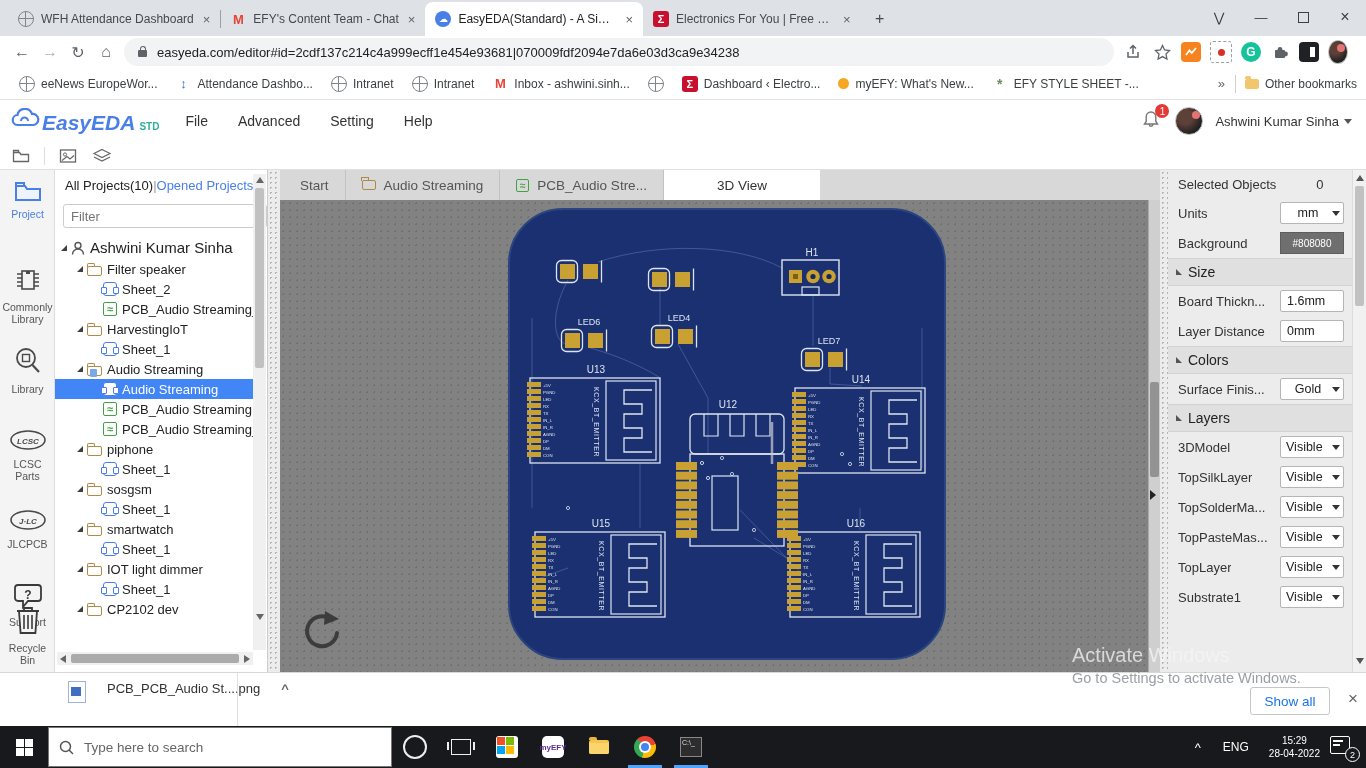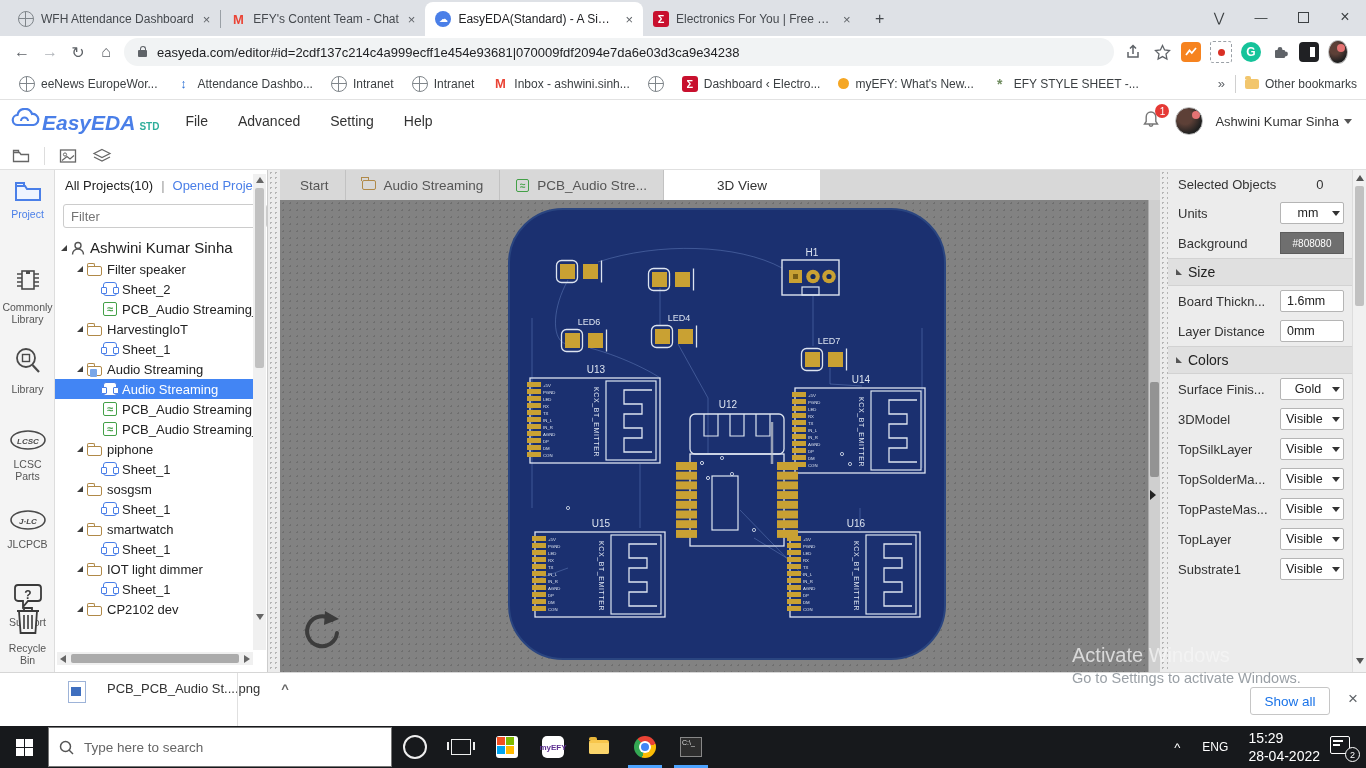--- a/index.html
+++ b/index.html
@@ -69,21 +69,21 @@
     border-bottom:1px solid #e0e0e0;display:flex;align-items:center;padding-left:12px;box-sizing:border-box;gap:14px;}
   .tbsep{width:1px;height:18px;background:#ddd;}
   
   #main{position:absolute;left:0;top:170px;width:1366px;height:502px;overflow:hidden;}
   #rail{position:absolute;left:0;top:0;width:55px;height:502px;background:#f4f4f4;border-right:1px solid #ddd;box-sizing:border-box;}
   .railitem{position:absolute;left:0;width:55px;display:flex;flex-direction:column;align-items:center;gap:2px;}
   .raillbl{font-size:10.5px;color:#555;text-align:center;line-height:1.15;}
   .railitem.active .raillbl{color:#4a7fe8;}
   
   #pp{position:absolute;left:55px;top:0;width:213px;height:502px;background:#fff;border-right:1px solid #ccc;box-sizing:border-box;}
-  #pphead{position:absolute;left:10px;top:8px;font-size:13px;display:flex;gap:8px;align-items:center;white-space:nowrap;overflow:hidden;width:198px;}
+  #pphead{position:absolute;left:10px;top:8px;font-size:13px;display:flex;align-items:center;white-space:nowrap;overflow:hidden;width:198px;}
   #allproj{color:#222;}
   #openedproj{color:#4a7fe8;}
   #ppdivider{color:#999;}
   #filter{position:absolute;left:8px;top:34px;width:188px;height:22px;border:1px solid #ccc;border-radius:3px;
     font-size:13px;padding:0 7px;color:#333;font-family:"Liberation Sans",sans-serif;}
   #tree{position:absolute;left:0;top:66px;width:198px;height:384px;overflow:hidden;}
   .trow{display:flex;align-items:center;height:20px;font-size:13px;color:#222;white-space:nowrap;}
   .trow.root{font-size:15px;height:23px;}
   .trow.selected{background:#4285f4;color:#fff;}
   .tri{width:0;height:0;border-top:6px solid transparent;border-right:6px solid #3f3f3f;margin-right:4px;flex:none;}
@@ -173,21 +173,21 @@
   .folderico:before{content:'';position:absolute;top:-3px;left:0;width:8px;height:3px;background:#e8b63a;border-radius:2px 2px 0 0;}
   .folderico:after{content:'';position:absolute;left:0;top:3px;width:20px;height:11px;background:#fbd56b;border-radius:0 0 2px 2px;}
   .chromeico{width:22px;height:22px;border-radius:50%;
     background:conic-gradient(from -45deg,#ea4335 0 120deg,#fbbc05 0 240deg,#34a853 0 360deg);position:relative;}
   .chromeico:before{content:'';position:absolute;left:5px;top:5px;width:12px;height:12px;border-radius:50%;background:#fff;}
   .chromeico:after{content:'';position:absolute;left:7px;top:7px;width:8px;height:8px;border-radius:50%;background:#4285f4;}
   .termico{width:22px;height:20px;background:#2d2d2d;border:1px solid #888;color:#ddd;font-size:7px;display:flex;padding:1px;box-sizing:border-box;}
   #traycluster{position:absolute;right:0;top:0;height:42px;display:flex;align-items:center;gap:0;color:#fff;}
   #traychev{font-size:13px;color:#fff;padding:0 12px;}
   #lang{font-size:12px;padding:0 10px;}
-  #clock{font-size:14px;text-align:left;line-height:1.3;padding:0 10px;}
+  #clock{font-size:10px;text-align:center;line-height:1.3;padding:0 10px;}
   #notifwrap{position:relative;width:26px;height:22px;margin-right:10px;}
   .notifico{width:18px;height:16px;border:1.5px solid #fff;border-radius:2px;position:relative;}
   .notifico:before{content:'';position:absolute;left:2px;top:3px;width:10px;height:1.5px;background:#fff;}
   .notifico:after{content:'';position:absolute;left:2px;top:7px;width:7px;height:1.5px;background:#fff;}
   #notifbadge{position:absolute;right:-4px;bottom:-4px;width:13px;height:13px;border-radius:50%;border:1.5px solid #fff;
     background:#17191c;color:#fff;font-size:9px;display:flex;align-items:center;justify-content:center;}
 </style>
 </head>
 <body>
 
@@ -796,20 +796,24 @@
           <div class="sectri"></div>
           <div>Colors</div>
         </div>
         <div class="rrow">
           <div class="rlbl">Surface Finis...</div>
           <div class="sel">
             <div class="val center">Gold</div>
             <div class="selcar"></div>
           </div>
         </div>
+        <div class="rsec">
+          <div class="sectri"></div>
+          <div>Layers</div>
+        </div>
         <div class="rrow">
           <div class="rlbl">3DModel</div>
           <div class="sel">
             <div class="val">Visible</div>
             <div class="selcar"></div>
           </div>
         </div>
         <div class="rrow">
           <div class="rlbl">TopSilkLayer</div>
           <div class="sel">

